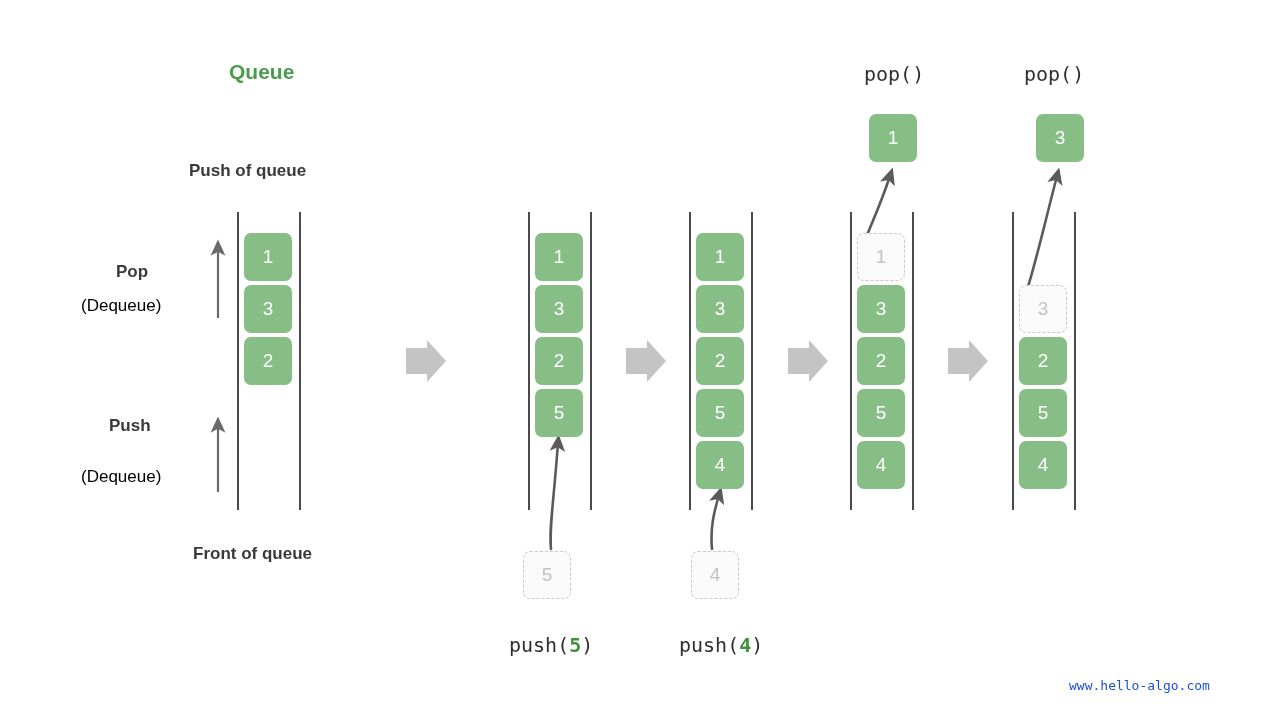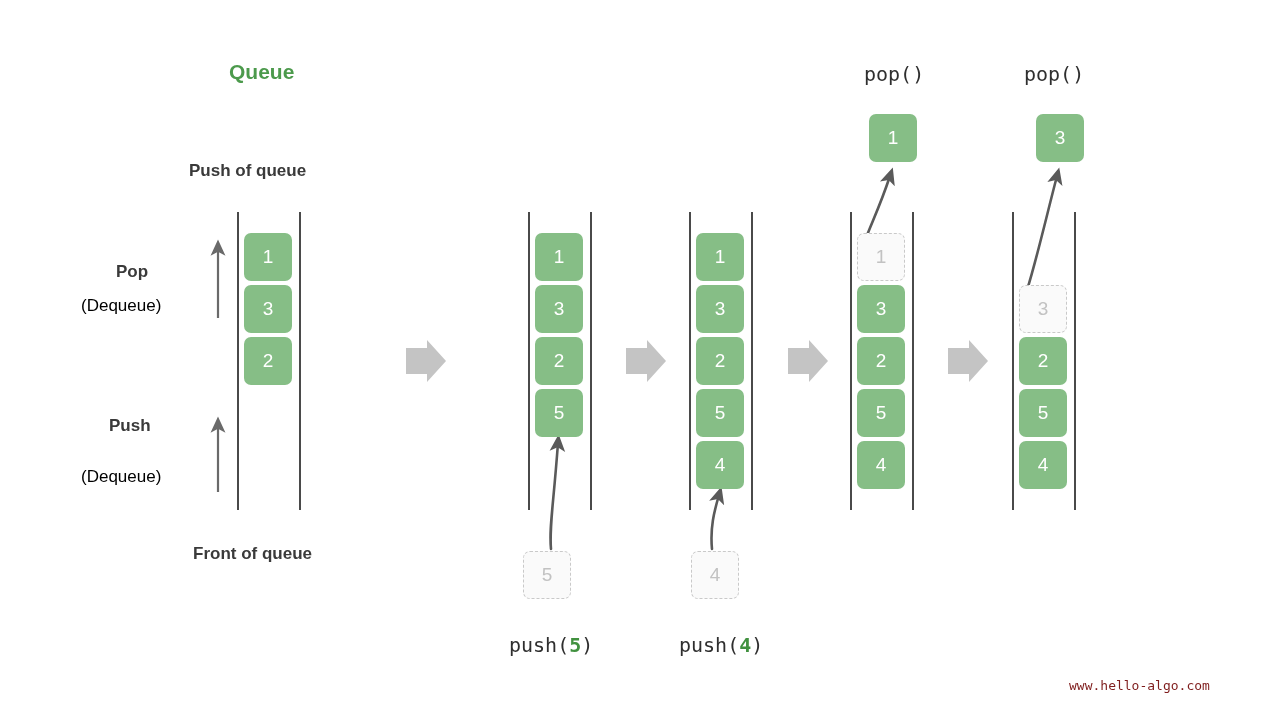--- a/index.html
+++ b/index.html
@@ -52,21 +52,21 @@
     letter-spacing: 0px;
   }
   .mono-label .arg {
     color: #41913f;
     font-weight: bold;
   }
   .watermark {
     position: absolute;
     font-family: "DejaVu Sans Mono", "Liberation Mono", monospace;
     font-size: 13px;
-    color: #7f1d1d;
+    color: #1d4ed8;
     white-space: nowrap;
   }
 
   
   .rail {
     position: absolute;
     width: 1.6px;
     background: #4a4a4a;
   }
 

